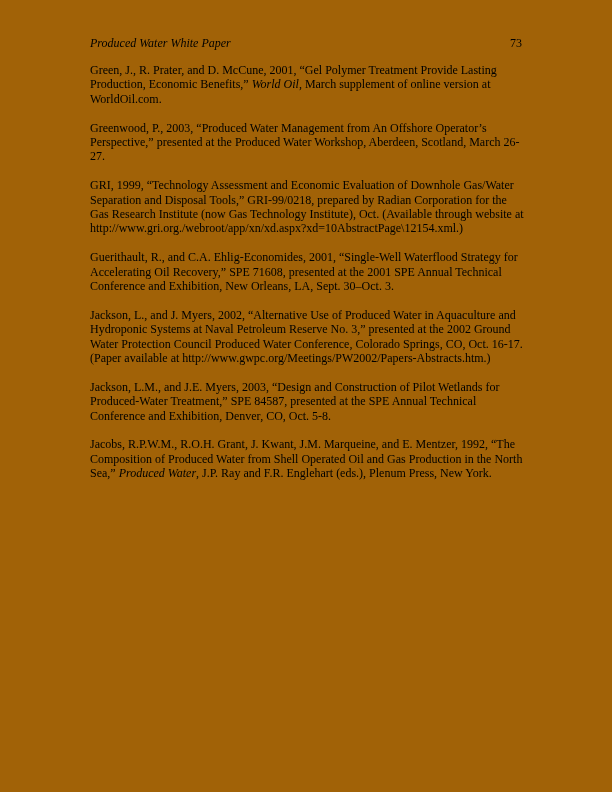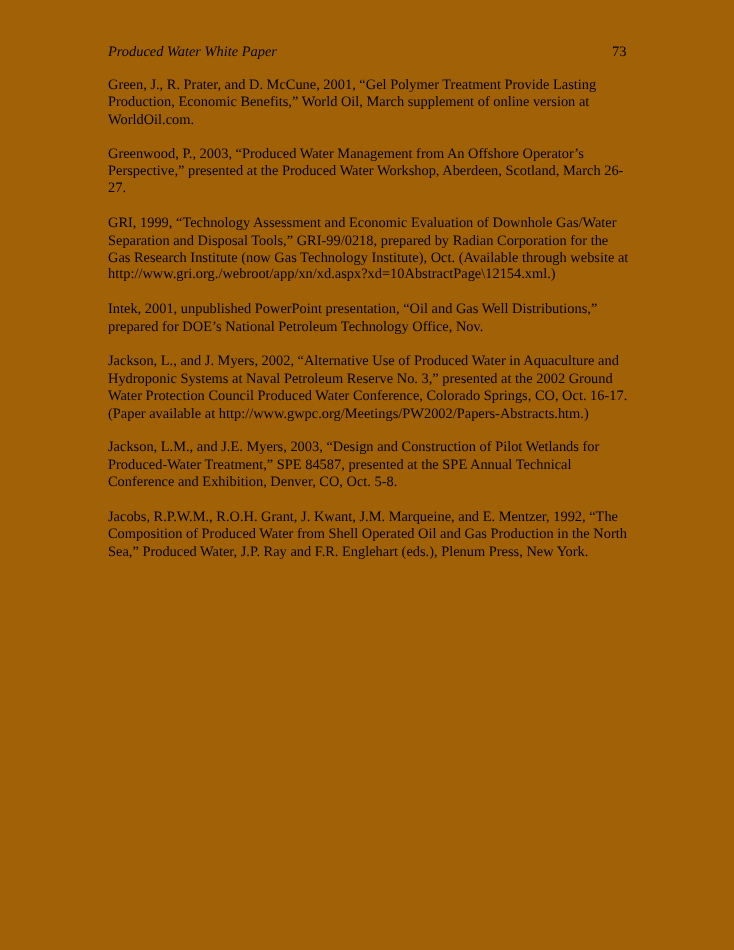--- a/index.html
+++ b/index.html
@@ -39,32 +39,33 @@
     top: 63px;
     left: 90px;
     width: 434px;
     line-height: 14.4px;
   }
   .refs p {
     margin: 0 0 14.4px 0;
     text-align: left;
   }
   .refs .it {
+    font-style: italic;
   }
 </style>
 </head>
 <body>
 
 <div class="page">
   <div class="running-header">
     <span class="hdr-title">Produced Water White Paper</span>
     <span class="hdr-page">73</span>
   </div>
   <div class="refs" id="refs">
       <p><span>Green, J., R. Prater, and D. McCune, 2001, “Gel Polymer Treatment Provide Lasting Production, Economic Benefits,” </span><span class="it">World Oil</span><span>, March supplement of online version at WorldOil.com.</span></p>
       <p><span>Greenwood, P., 2003, “Produced Water Management from An Offshore Operator’s Perspective,” presented at the Produced Water Workshop, Aberdeen, Scotland, March 26-27.</span></p>
       <p><span>GRI, 1999, “Technology Assessment and Economic Evaluation of Downhole Gas/Water Separation and Disposal Tools,” GRI-99/0218, prepared by Radian Corporation for the Gas Research Institute (now Gas Technology Institute), Oct. (Available through website at http://www.gri.org./webroot/app/xn/xd.aspx?xd=10AbstractPage\12154.xml.)</span></p>
-      <p><span>Intek, 2001, unpublished PowerPoint presentation, “Oil and Gas Well Distributions,” prepared for DOE’s National Petroleum Technology Office, Nov.</span></p>
+      <p><span>Guerithault, R., and C.A. Ehlig-Economides, 2001, “Single-Well Waterflood Strategy for Accelerating Oil Recovery,” SPE 71608, presented at the 2001 SPE Annual Technical Conference and Exhibition, New Orleans, LA, Sept. 30–Oct. 3.</span></p>
       <p><span>Jackson, L., and J. Myers, 2002, “Alternative Use of Produced Water in Aquaculture and Hydroponic Systems at Naval Petroleum Reserve No. 3,” presented at the 2002 Ground Water Protection Council Produced Water Conference, Colorado Springs, CO, Oct. 16-17. (Paper available at http://www.gwpc.org/Meetings/PW2002/Papers-Abstracts.htm.)</span></p>
       <p><span>Jackson, L.M., and J.E. Myers, 2003, “Design and Construction of Pilot Wetlands for Produced-Water Treatment,” SPE 84587, presented at the SPE Annual Technical Conference and Exhibition, Denver, CO, Oct. 5-8.</span></p>
       <p><span>Jacobs, R.P.W.M., R.O.H. Grant, J. Kwant, J.M. Marqueine, and E. Mentzer, 1992, “The Composition of Produced Water from Shell Operated Oil and Gas Production in the North Sea,” </span><span class="it">Produced Water</span><span>, J.P. Ray and F.R. Englehart (eds.), Plenum Press, New York.</span></p>
     </div>
 </div>
 
 </body></html>

